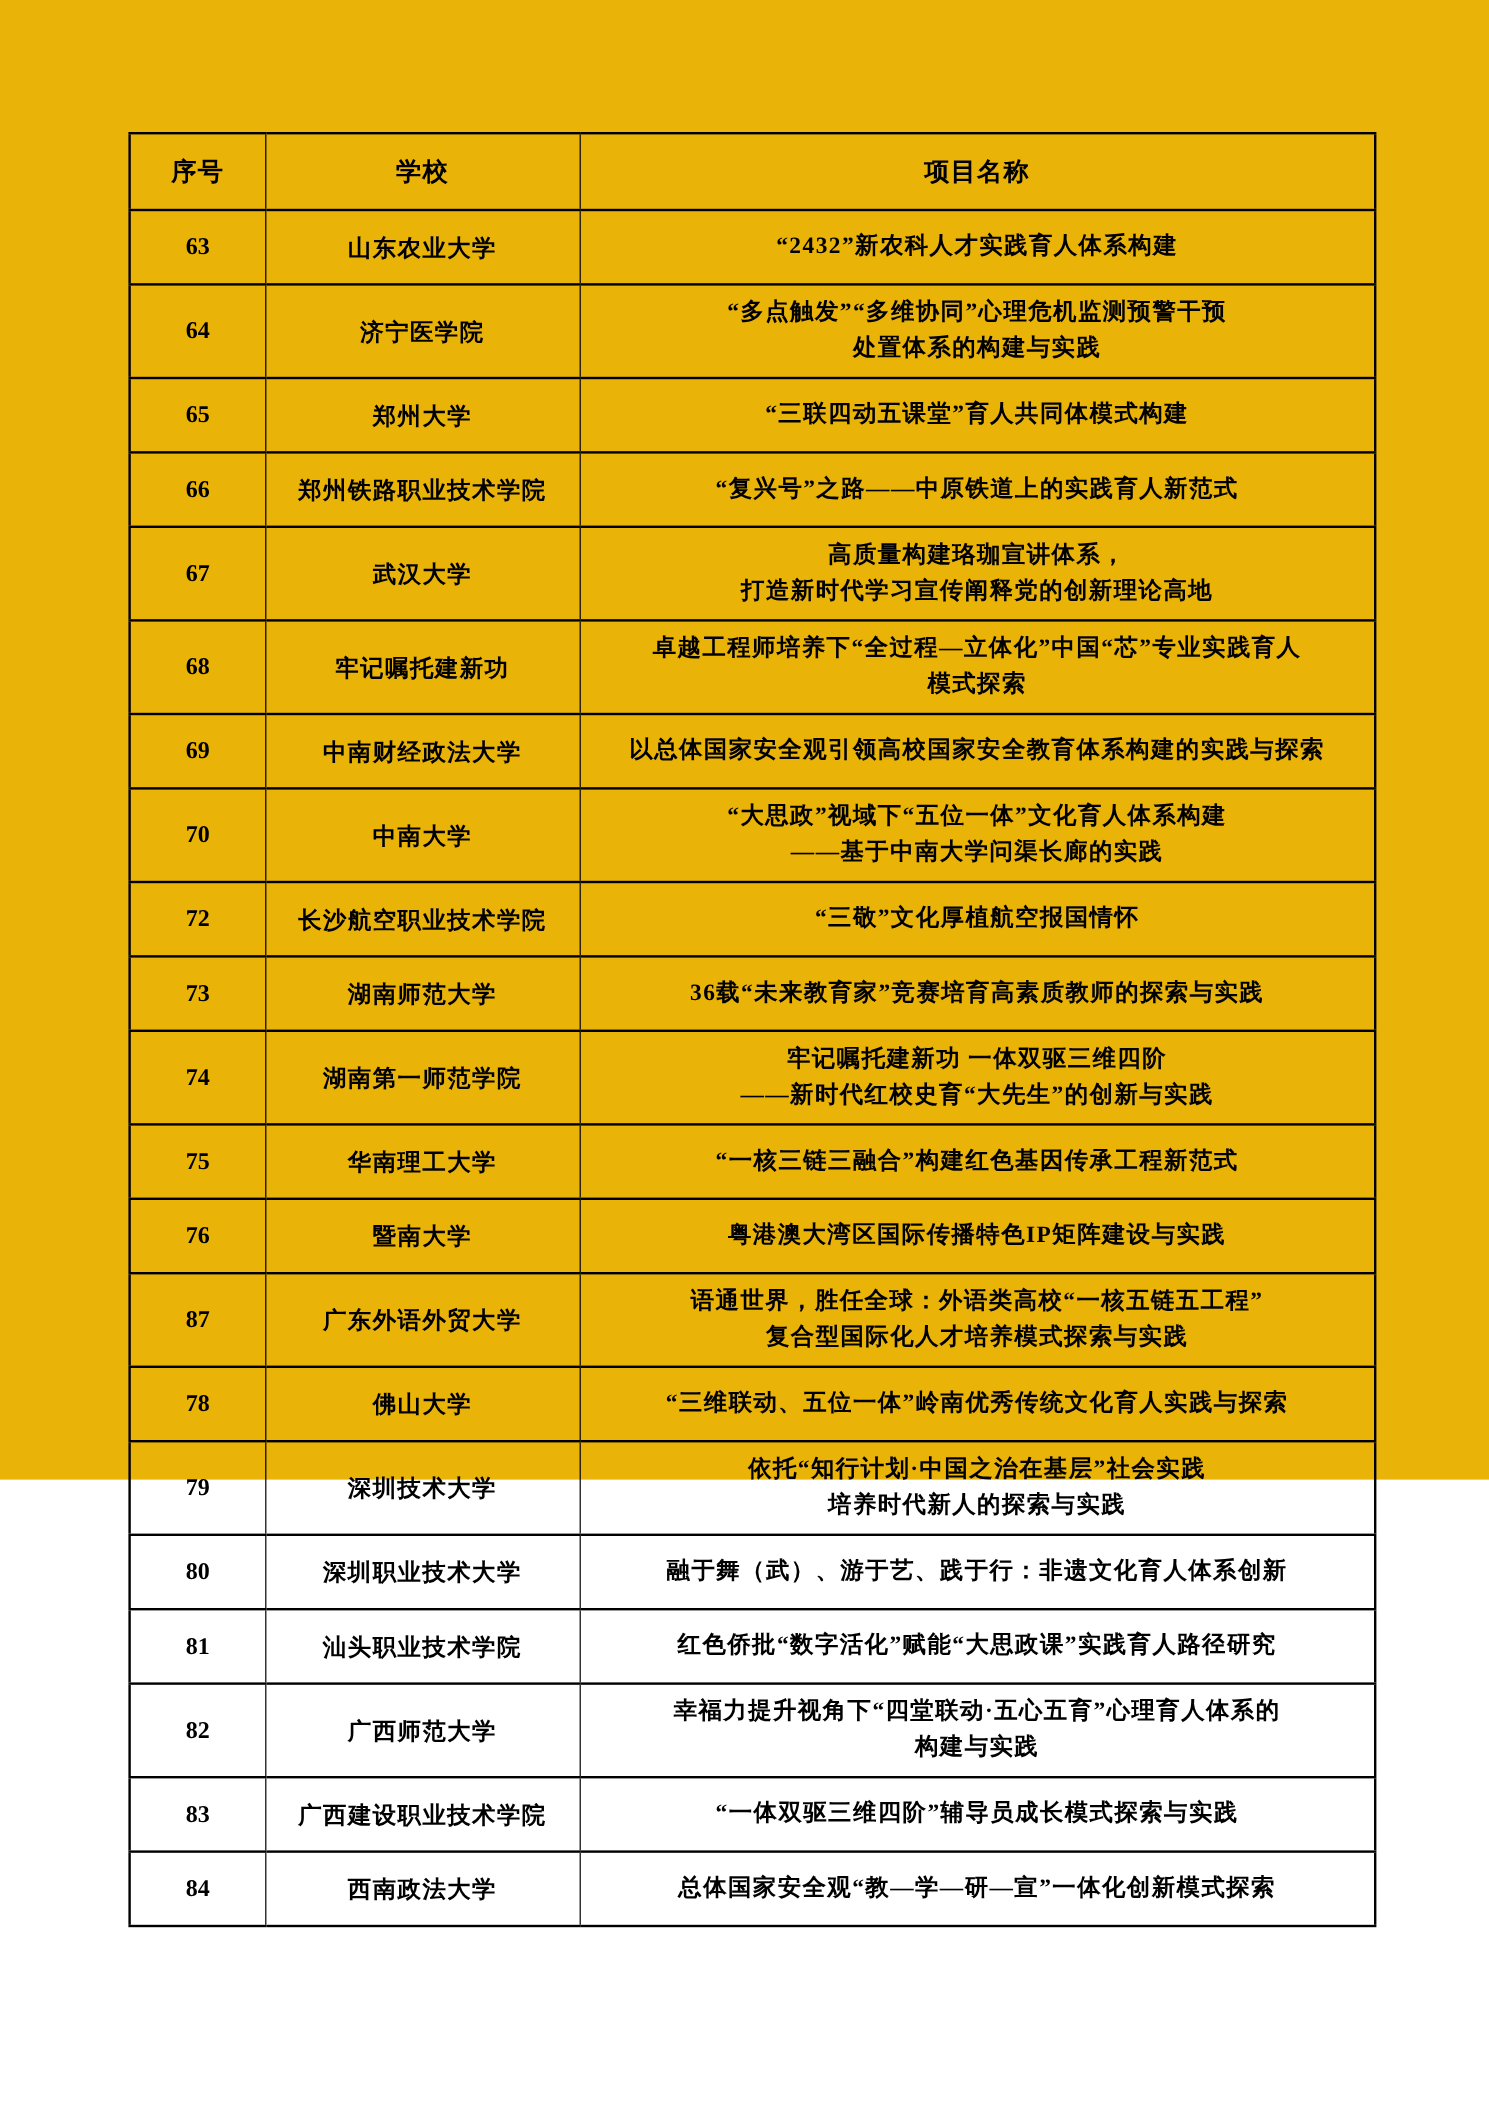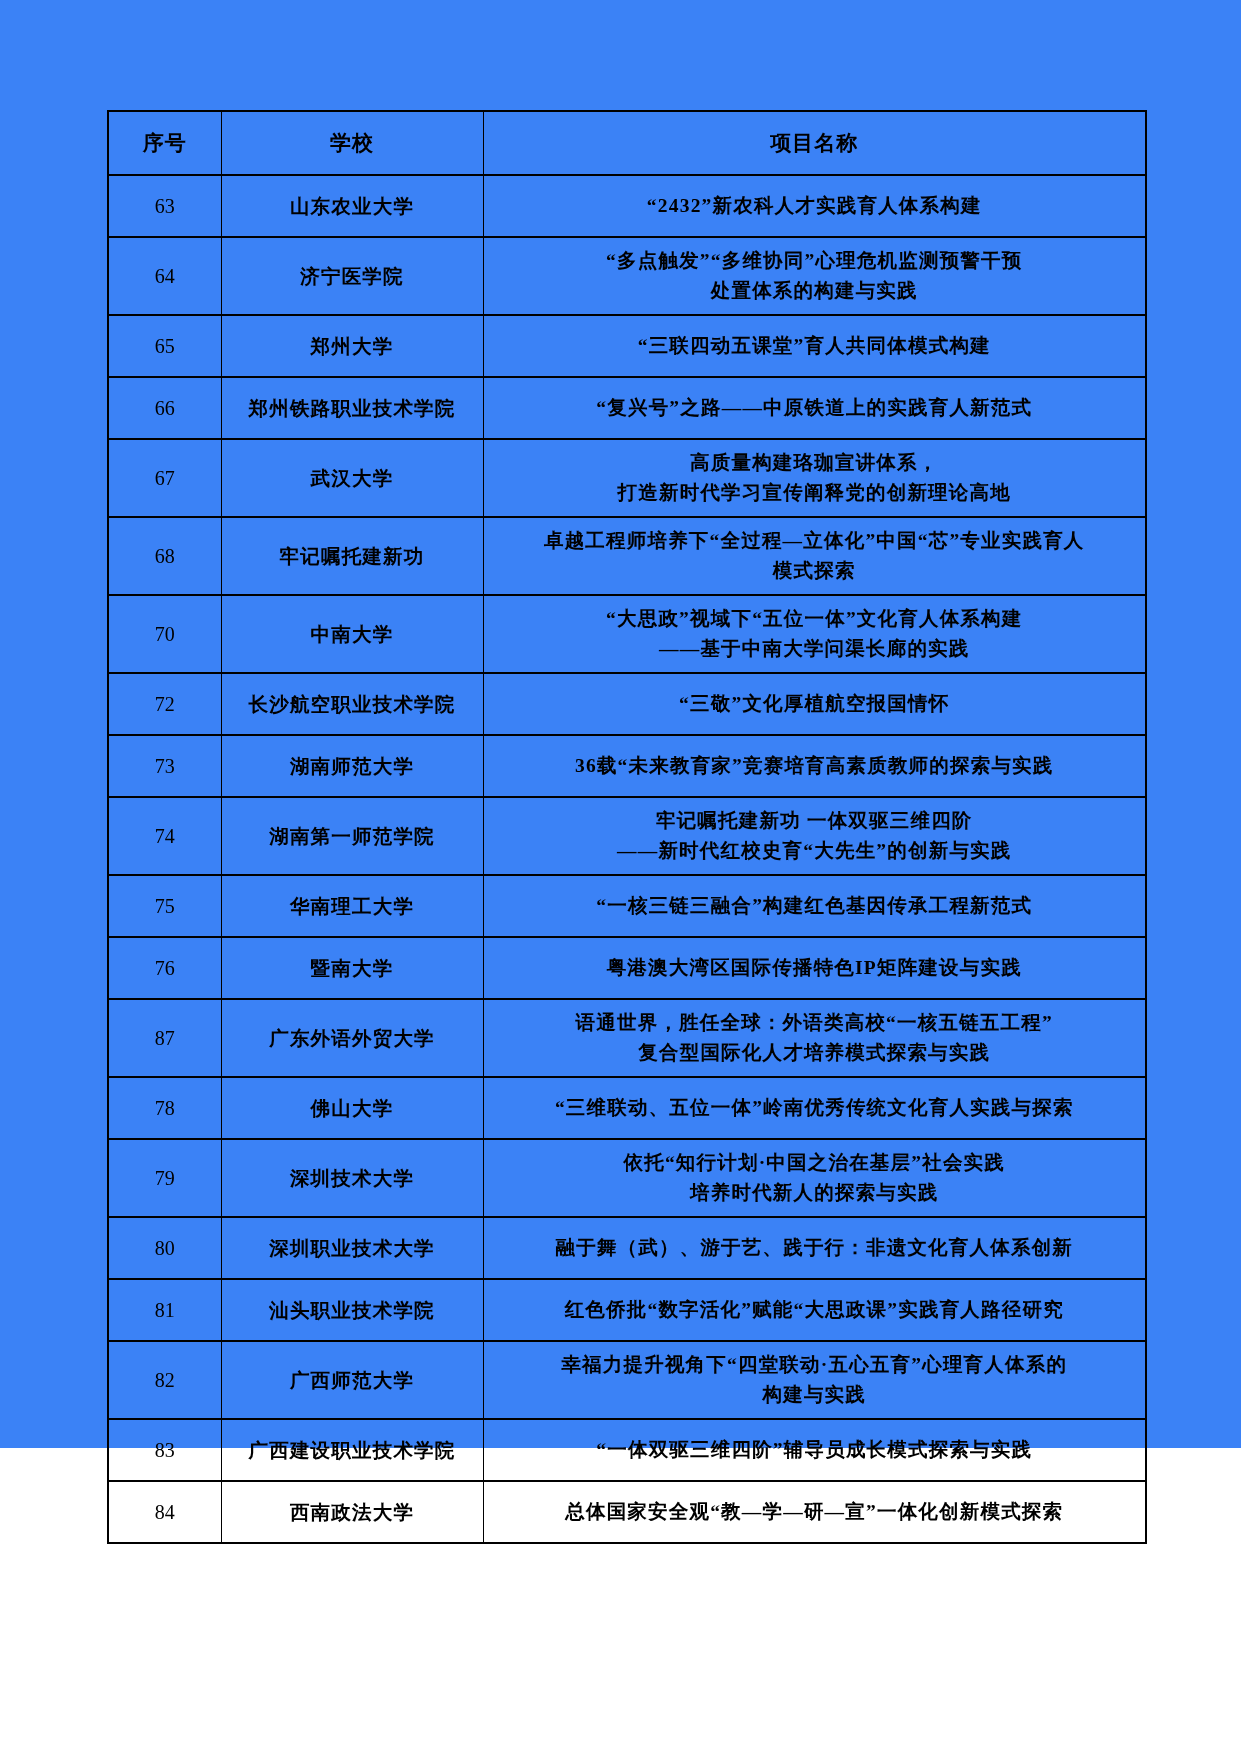--- a/index.html
+++ b/index.html
@@ -11,22 +11,22 @@
     width: 1241px;
     height: 1754px;
     position: relative;
     font-family: "Liberation Serif", "DejaVu Serif", serif;
     color: #000000;
   }
   .doc-page {
     position: absolute;
     left: 0; top: 0;
     width: 1241px;
-    height: 1448px;
-    background: #3b82f6;
+    height: 1233px;
+    background: #eab308;
   }
   table.projects {
     position: absolute;
     left: 107px;
     top: 110px;
     width: 1038px;
     border-collapse: collapse;
     table-layout: fixed;
     border: 2.5px solid #000000;
   }
@@ -52,20 +52,21 @@
     font-size: 21px;
     letter-spacing: 1px;
   }
   td {
     height: 44px;
     font-size: 19.5px;
   }
   td.no-cell {
     font-size: 20px;
     letter-spacing: 0;
+    font-weight: bold;
   }
   td.school-cell, td.project-cell {
     letter-spacing: 1.2px;
     font-weight: bold;
   }
   .project-line {
     line-height: 30px;
   }
 </style>
 </head>
@@ -125,20 +126,27 @@
         </tr>
         <tr>
           <td class="no-cell">68</td>
           <td class="school-cell">牢记嘱托建新功</td>
           <td class="project-cell">
             <div class="project-line">卓越工程师培养下“全过程—立体化”中国“芯”专业实践育人</div>
             <div class="project-line">模式探索</div>
           </td>
         </tr>
         <tr>
+          <td class="no-cell">69</td>
+          <td class="school-cell">中南财经政法大学</td>
+          <td class="project-cell">
+            <div class="project-line">以总体国家安全观引领高校国家安全教育体系构建的实践与探索</div>
+          </td>
+        </tr>
+        <tr>
           <td class="no-cell">70</td>
           <td class="school-cell">中南大学</td>
           <td class="project-cell">
             <div class="project-line">“大思政”视域下“五位一体”文化育人体系构建</div>
             <div class="project-line">——基于中南大学问渠长廊的实践</div>
           </td>
         </tr>
         <tr>
           <td class="no-cell">72</td>
           <td class="school-cell">长沙航空职业技术学院</td>

